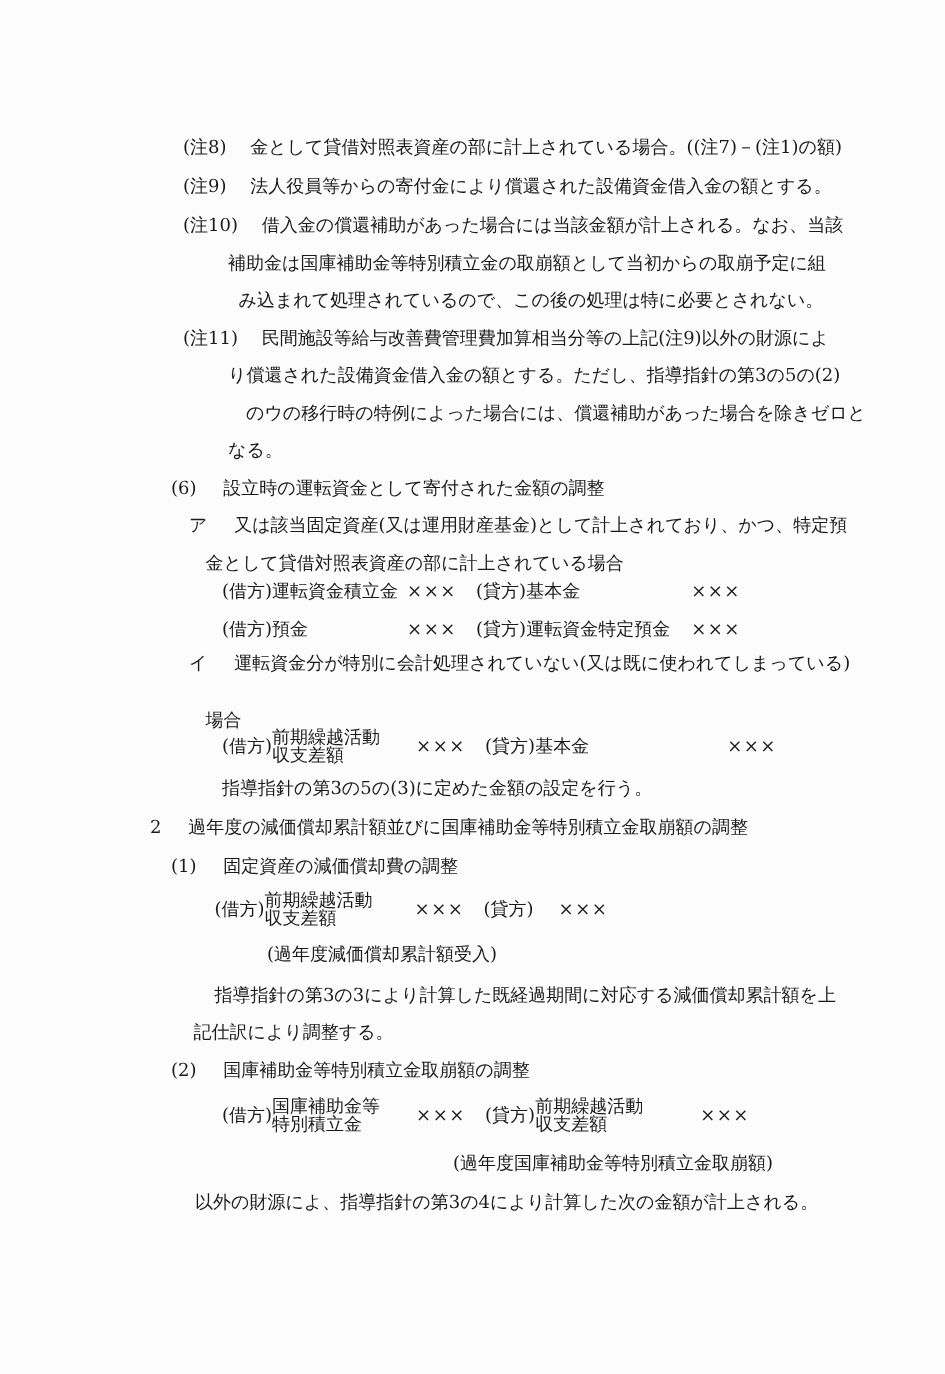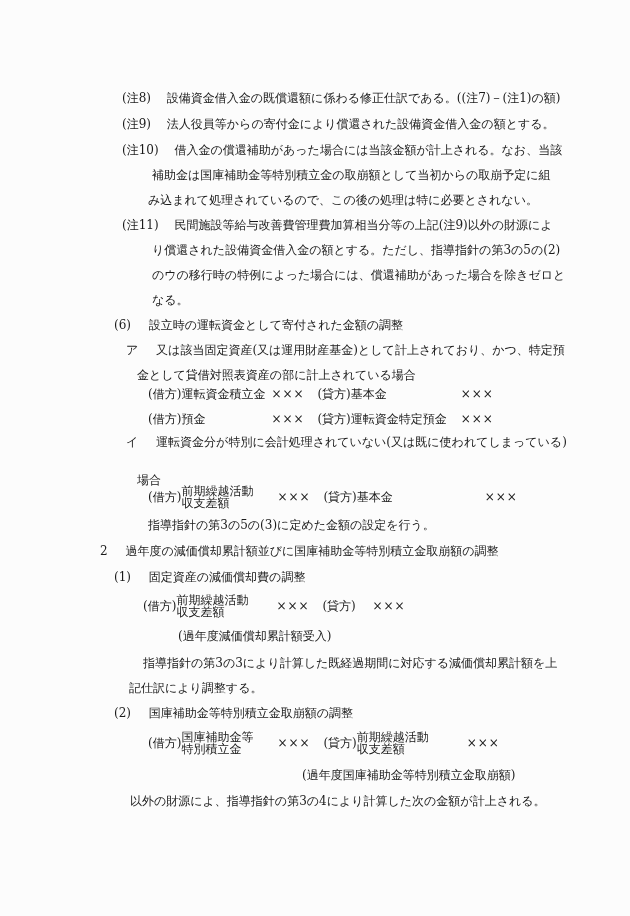--- a/index.html
+++ b/index.html
@@ -16,41 +16,41 @@
   .je { position: absolute; display: flex; align-items: center; white-space: nowrap; font-size: 12px; }
   .stack { display: inline-block; line-height: 12px; font-size: 12px; }
   .stack.center { text-align: center; }
   .xxx { letter-spacing: 1px; }
 </style>
 </head>
 <body>
 
 <div class="abs" style="left:122px; top:91px;">
   <span>(注8)</span>
-  <span style="margin-left:12px;">設備資金借入金の既償還額に係わる修正仕訳である。((注7)－(注1)の額)</span>
+  <span style="margin-left:12px;">金として貸借対照表資産の部に計上されている場合。((注7)－(注1)の額)</span>
 </div>
 
 <div class="abs" style="left:122px; top:117px;">
   <span>(注9)</span>
   <span style="margin-left:12px;">法人役員等からの寄付金により償還された設備資金借入金の額とする。</span>
 </div>
 
 <div class="abs" style="left:122px; top:143px;">
   <span>(注10)</span>
   <span style="margin-left:12px;">借入金の償還補助があった場合には当該金額が計上される。なお、当該</span>
 </div>
 <div class="abs" style="left:152px; top:168px;">補助金は国庫補助金等特別積立金の取崩額として当初からの取崩予定に組</div>
-<div class="abs" style="left:148px; top:193px;">み込まれて処理されているので、この後の処理は特に必要とされない。</div>
+<div class="abs" style="left:159px; top:193px;">み込まれて処理されているので、この後の処理は特に必要とされない。</div>
 
 <div class="abs" style="left:122px; top:218px;">
   <span>(注11)</span>
   <span style="margin-left:12px;">民間施設等給与改善費管理費加算相当分等の上記(注9)以外の財源によ</span>
 </div>
 <div class="abs" style="left:152px; top:243px;">り償還された設備資金借入金の額とする。ただし、指導指針の第3の5の(2)</div>
-<div class="abs" style="left:152px; top:268px;">のウの移行時の特例によった場合には、償還補助があった場合を除きゼロと</div>
+<div class="abs" style="left:164px; top:268px;">のウの移行時の特例によった場合には、償還補助があった場合を除きゼロと</div>
 <div class="abs" style="left:152px; top:293px;">なる。</div>
 
 <div class="abs" style="left:114px; top:318px;">
   <span>(6)</span>
   <span style="margin-left:14px;">設立時の運転資金として寄付された金額の調整</span>
 </div>
 
 <div class="abs" style="left:126px; top:343px;">
   <span>ア</span>
   <span style="margin-left:14px;">又は該当固定資産(又は運用財産基金)として計上されており、かつ、特定預</span>

